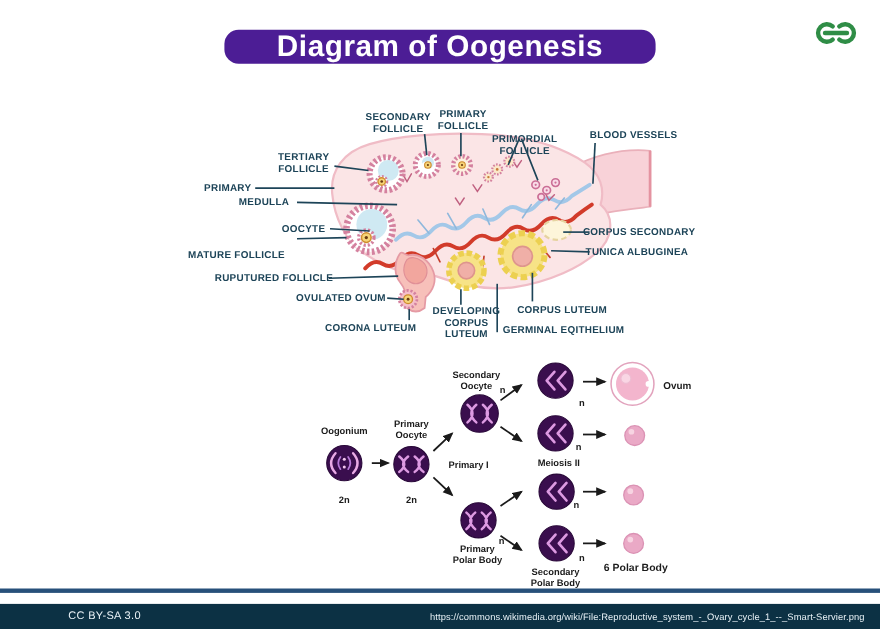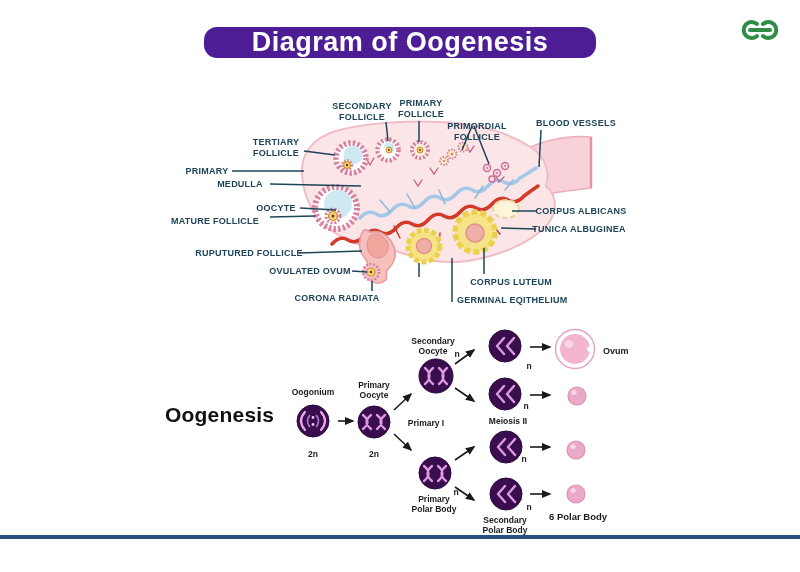--- a/index.html
+++ b/index.html
@@ -259,30 +259,32 @@
   <div class="olabel" style="left:421px;top:109px">PRIMARY
 FOLLICLE</div>
   <div class="olabel" style="left:477px;top:132px">PRIMORDIAL
 FOLLICLE</div>
   <div class="olabel" style="left:576px;top:123px">BLOOD VESSELS</div>
   <div class="olabel" style="left:276px;top:148px">TERTIARY
 FOLLICLE</div>
   <div class="olabel" style="left:207px;top:171px">PRIMARY</div>
   <div class="olabel" style="left:240px;top:184px">MEDULLA</div>
   <div class="olabel" style="left:276px;top:208px">OOCYTE</div>
-  <div class="olabel" style="left:215px;top:221px">MATURE FOLLICLE</div>
+  <div class="olabel" style="left:215px;top:232px">MATURE FOLLICLE</div>
   <div class="olabel" style="left:249px;top:253px">RUPUTURED FOLLICLE</div>
   <div class="olabel" style="left:310px;top:271px">OVULATED OVUM</div>
-  <div class="olabel" style="left:337px;top:298px">CORONA RADIATA</div>
+  <div class="olabel" style="left:337px;top:298px">CORONA LUTEUM</div>
+  <div class="olabel" style="left:424px;top:293px">DEVELOPING
+CORPUS
+LUTEUM</div>
   <div class="olabel" style="left:511px;top:282px">CORPUS LUTEUM</div>
   <div class="olabel left" style="left:457px;top:300px">GERMINAL EQITHELIUM</div>
-  <div class="olabel" style="left:581px;top:211px">CORPUS ALBICANS</div>
+  <div class="olabel" style="left:581px;top:211px">CORPUS SECONDARY</div>
   <div class="olabel" style="left:579px;top:229px">TUNICA ALBUGINEA</div>
 
-  <div class="heading">Oogenesis</div>
   <div class="flabel" style="left:313px;top:392px">Oogonium</div>
   <div class="flabel" style="left:313px;top:454px">2n</div>
   <div class="flabel" style="left:374px;top:390px">Primary
 Oocyte</div>
   <div class="flabel" style="left:374px;top:454px">2n</div>
   <div class="flabel" style="left:426px;top:423px">Primary I</div>
   <div class="flabel" style="left:433px;top:346px">Secondary
 Oocyte</div>
   <div class="flabel" style="left:457px;top:354px">n</div>
   <div class="flabel" style="left:508px;top:421px">Meiosis II</div>
@@ -292,14 +294,18 @@
   <div class="flabel" style="left:524px;top:459px">n</div>
   <div class="flabel" style="left:529px;top:507px">n</div>
   <div class="flabel left ovum-lab" style="left:603px;top:351px">Ovum</div>
   <div class="flabel" style="left:434px;top:504px">Primary
 Polar Body</div>
   <div class="flabel" style="left:505px;top:525px">Secondary
 Polar Body</div>
   <div class="flabel tpb-lab" style="left:578px;top:517px">6 Polar Body</div>
 
   <div class="rule"></div>
+  <div class="footer">
+    <span class="lic">CC BY-SA 3.0</span>
+    <span class="src">https://commons.wikimedia.org/wiki/File:Reproductive_system_-_Ovary_cycle_1_--_Smart-Servier.png</span>
+  </div>
 
 </div>
 
 </body></html>

